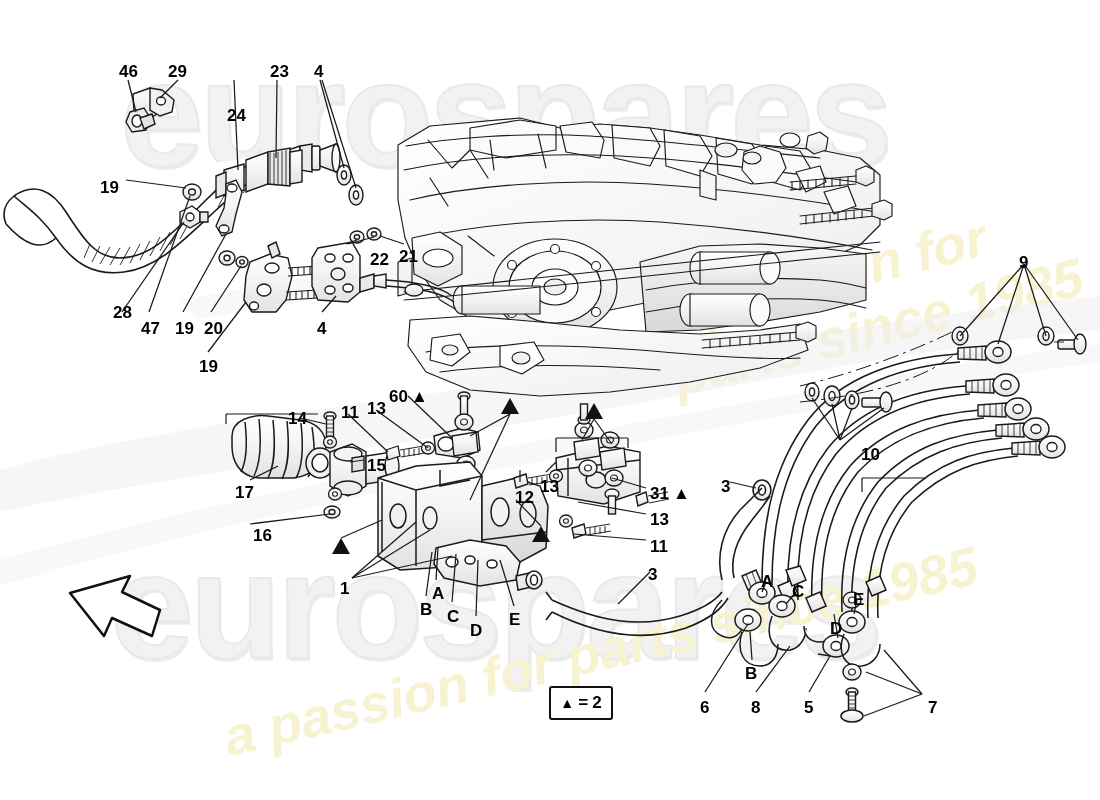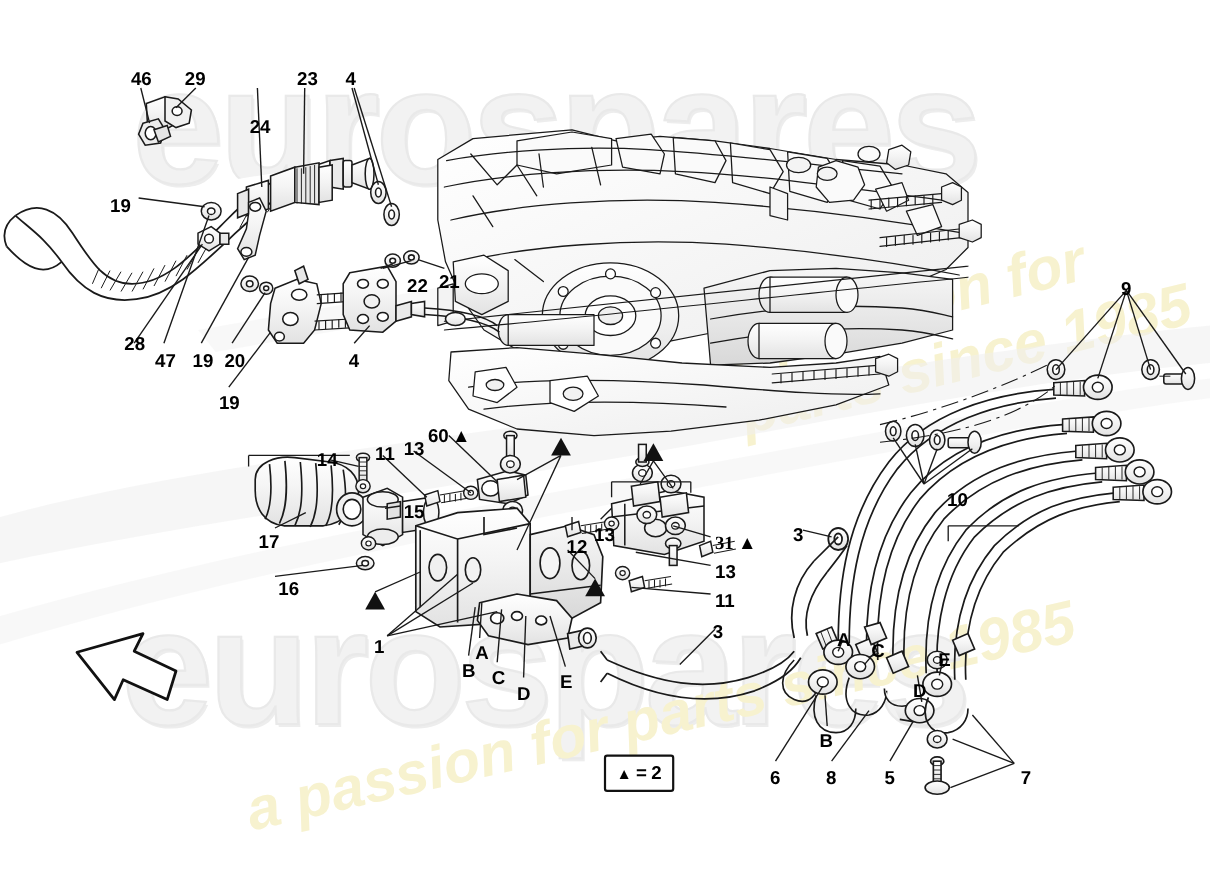--- a/index.html
+++ b/index.html
@@ -649,21 +649,21 @@
   <div class="callout" style="left:341px;top:404px;">11</div>
   <div class="callout" style="left:367px;top:400px;">13</div>
   <div class="callout" style="left:389px;top:388px;">
     <span>60</span><span style="margin-left:3px;">▲</span>
   </div>
   <div class="callout" style="left:367px;top:457px;">15</div>
   <div class="callout" style="left:235px;top:484px;">17</div>
   <div class="callout" style="left:253px;top:527px;">16</div>
   <div class="callout" style="left:515px;top:489px;">12</div>
   <div class="callout" style="left:540px;top:478px;">13</div>
-  <div class="callout" style="left:650px;top:485px;font-family:Liberation Serif, serif;">
+  <div class="callout" style="left:650px;top:485px;">
     <span>31</span><span style="margin-left:4px;">▲</span>
   </div>
   <div class="callout" style="left:650px;top:511px;">13</div>
   <div class="callout" style="left:650px;top:538px;">11</div>
   <div class="callout" style="left:721px;top:478px;">3</div>
   <div class="callout" style="left:340px;top:580px;">1</div>
   <div class="callout" style="left:648px;top:566px;">3</div>
 
   <div class="callout letter" style="left:432px;top:585px;">A</div>
   <div class="callout letter" style="left:420px;top:601px;">B</div>

